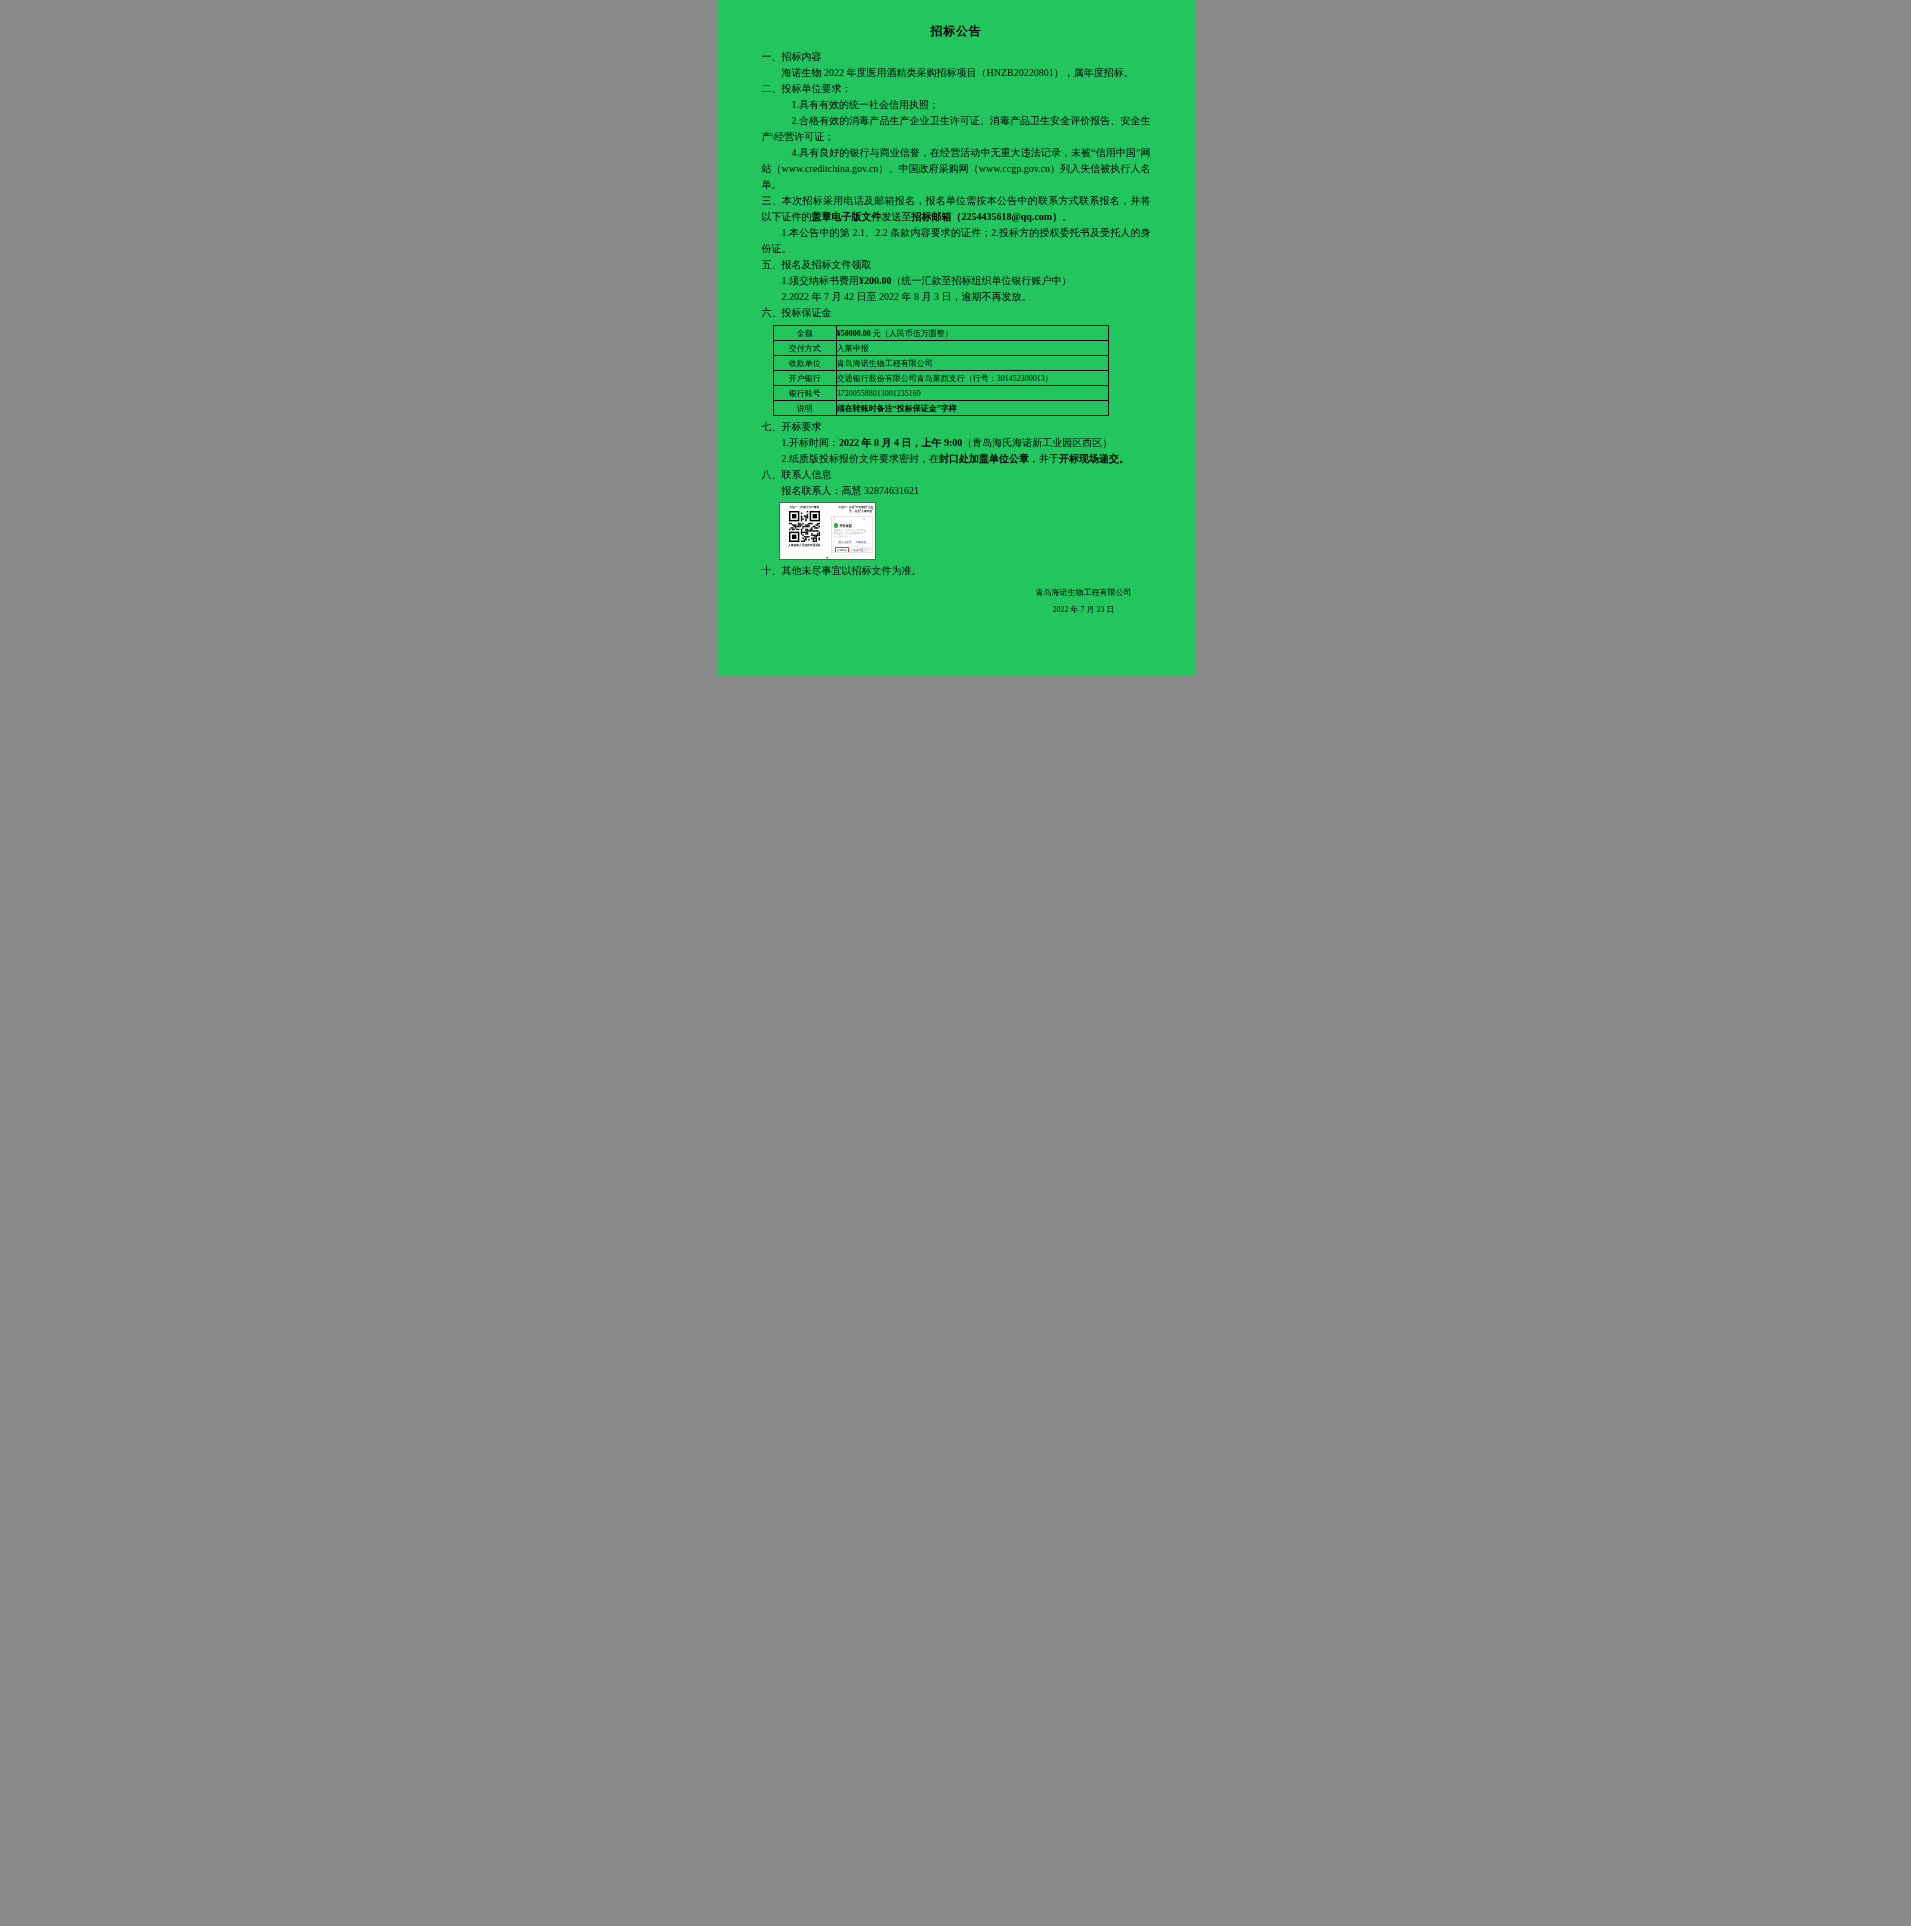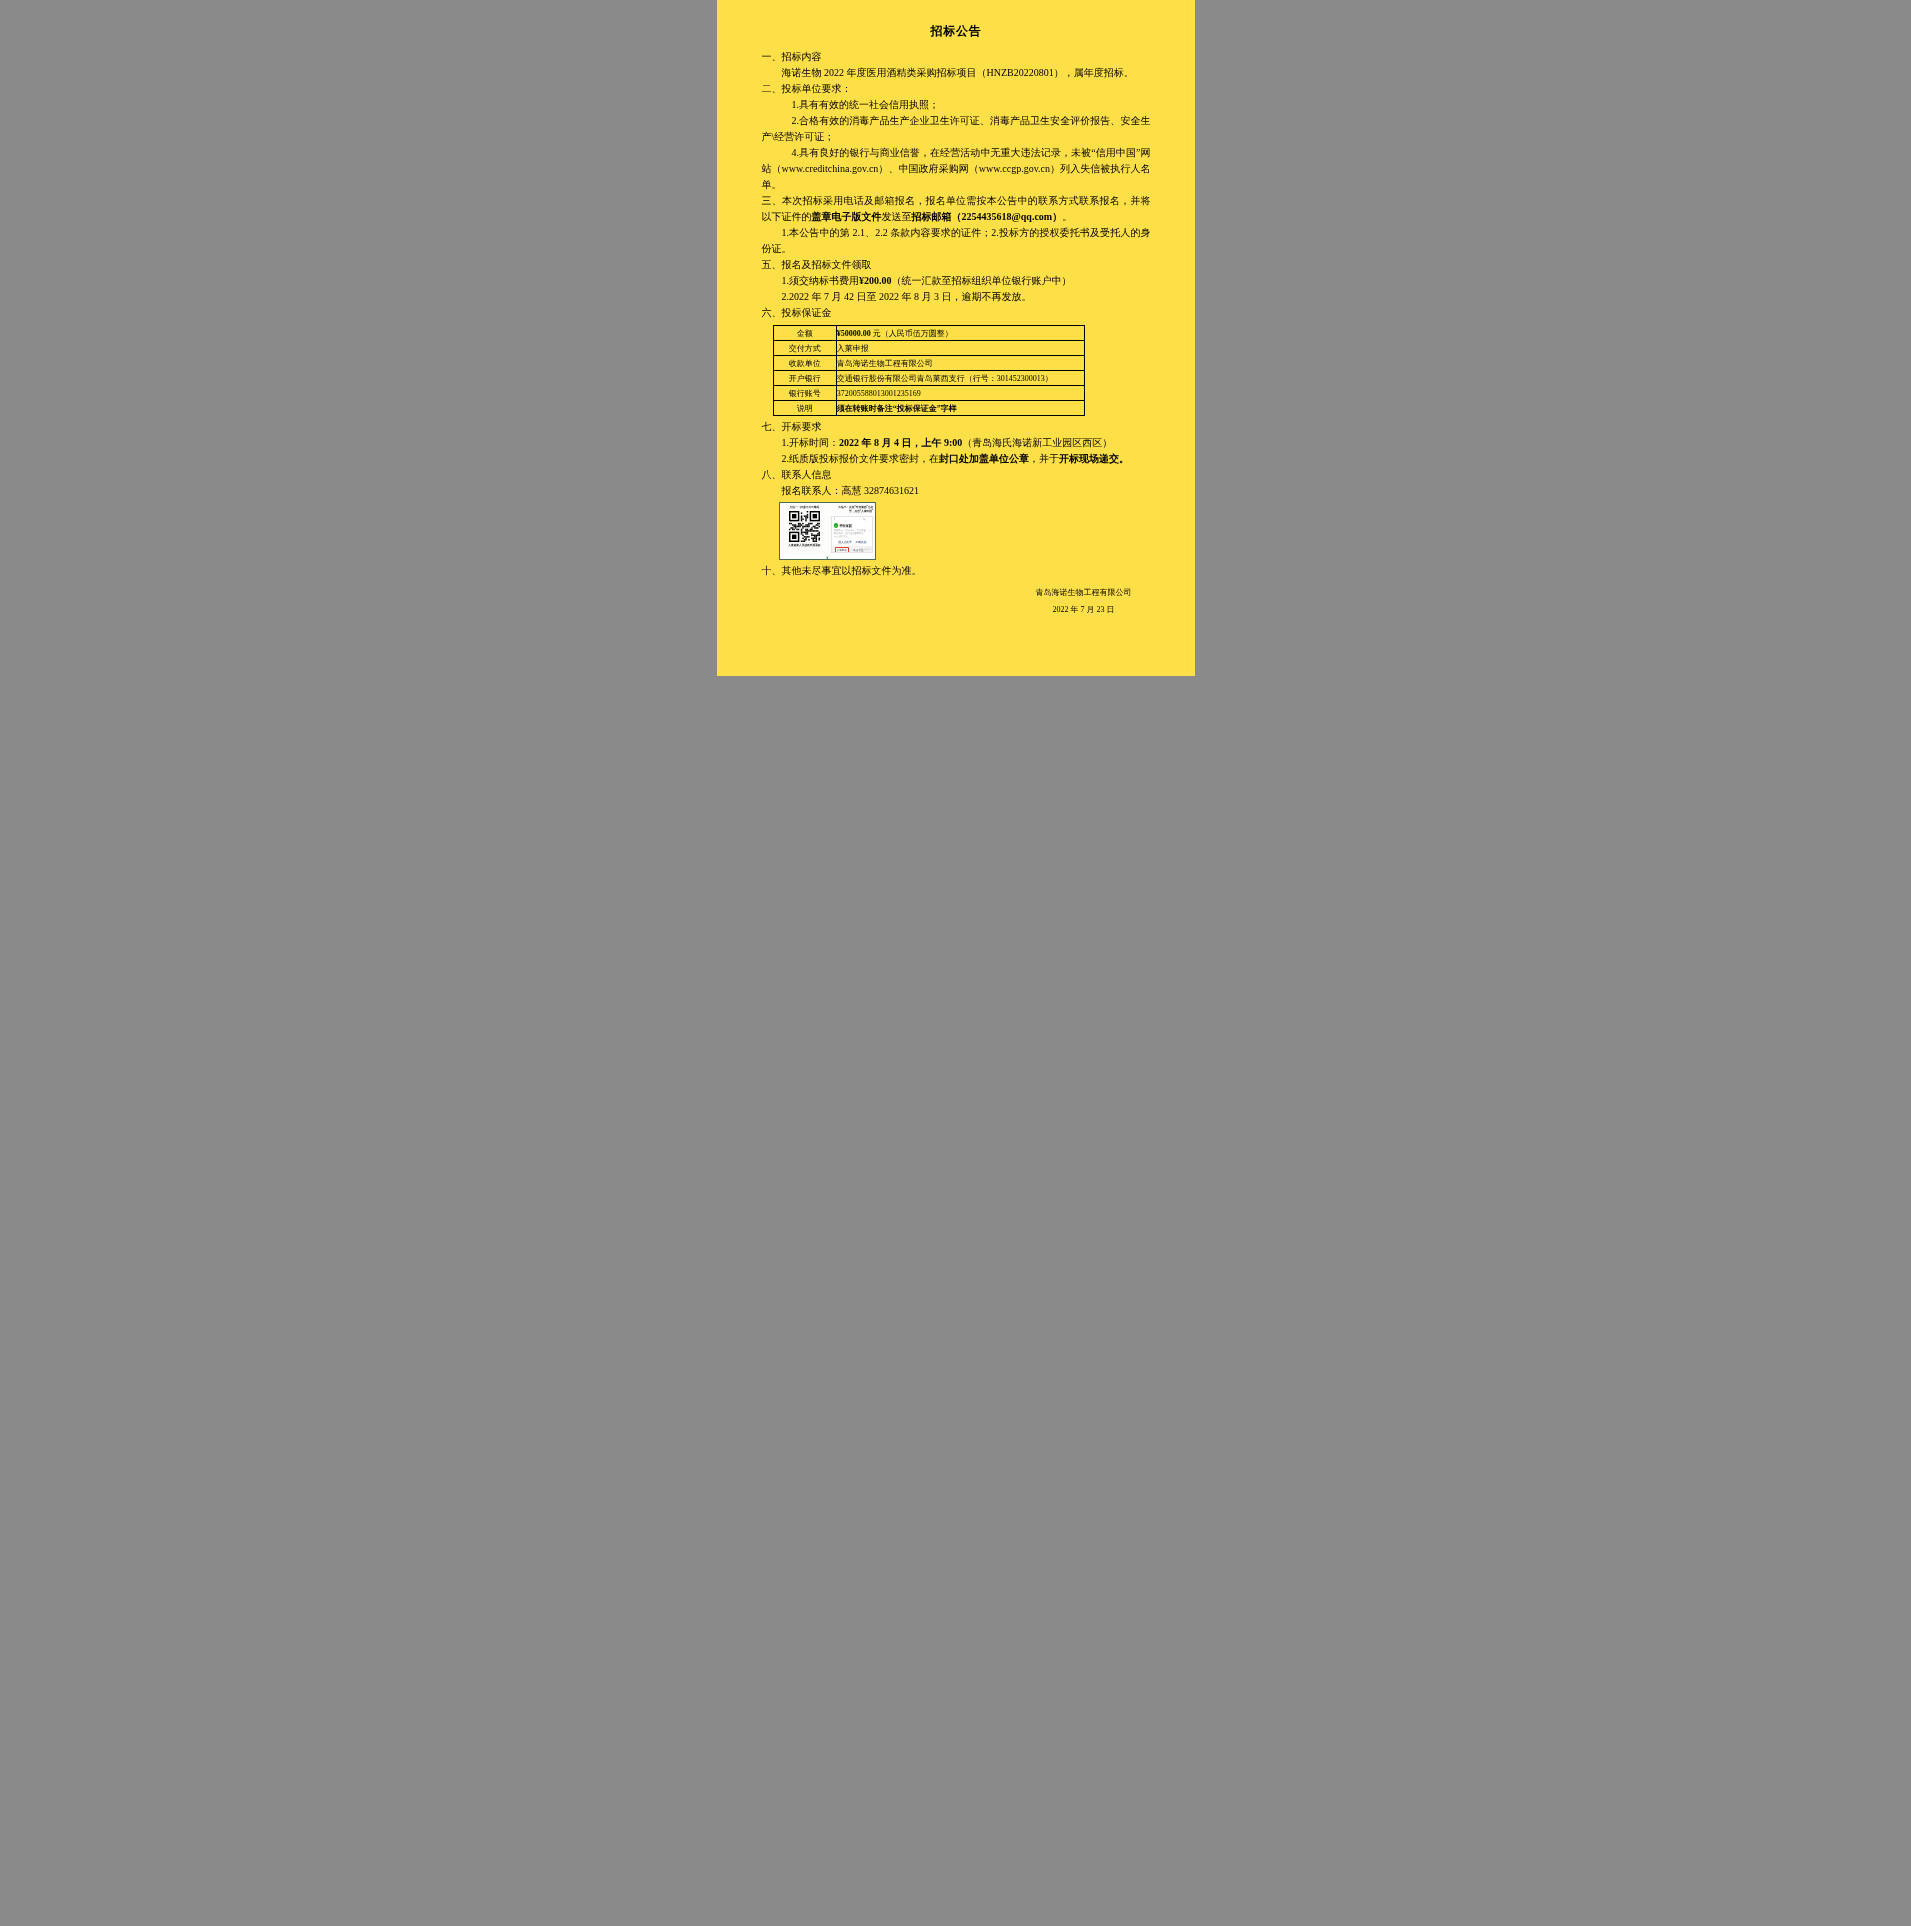--- a/index.html
+++ b/index.html
@@ -1,35 +1,35 @@
 <!DOCTYPE html>
 <html style="font-size:6.2px"><head>
 <meta charset="utf-8">
 <style>
   html,body{margin:0;padding:0;background:#8a8a8a;}
   .page{
-    width:478px;height:676px;margin:0 auto;background:#fde047;
+    width:478px;height:676px;margin:0 auto;background:#22c55e;
     font-family:"Liberation Serif","DejaVu Serif",serif;color:#000;
     position:relative;overflow:hidden;box-sizing:border-box;
     padding:23px 44px 0 45px;
   }
   .doc-title{
     text-align:center;font-size:12px;font-weight:bold;
     margin:0 0 9.2px 0;line-height:17px;letter-spacing:0.8px;
   }
   .p{
     margin:0;font-size:10px;line-height:16px;text-align:justify;
   }
   .ind2{text-indent:2em;}
   .ind3{text-indent:3em;}
   .b{font-weight:bold;}
   
   .bond-table{
     border-collapse:collapse;margin:3.9px 0 3.1px 11.2px;
-    width:312px;table-layout:fixed;
+    width:336px;table-layout:fixed;
   }
   .bond-table td{
     border:0.4px solid #000;border-top:0.8px solid #000;border-bottom:0.8px solid #000;
     height:14px;font-size:8px;padding:0;vertical-align:middle;
   }
   .bond-table{border:0.8px solid #000;}
   .tl{width:62px;text-align:center;}
   .tv{padding-left:4.6px;}
   
   .figure{

